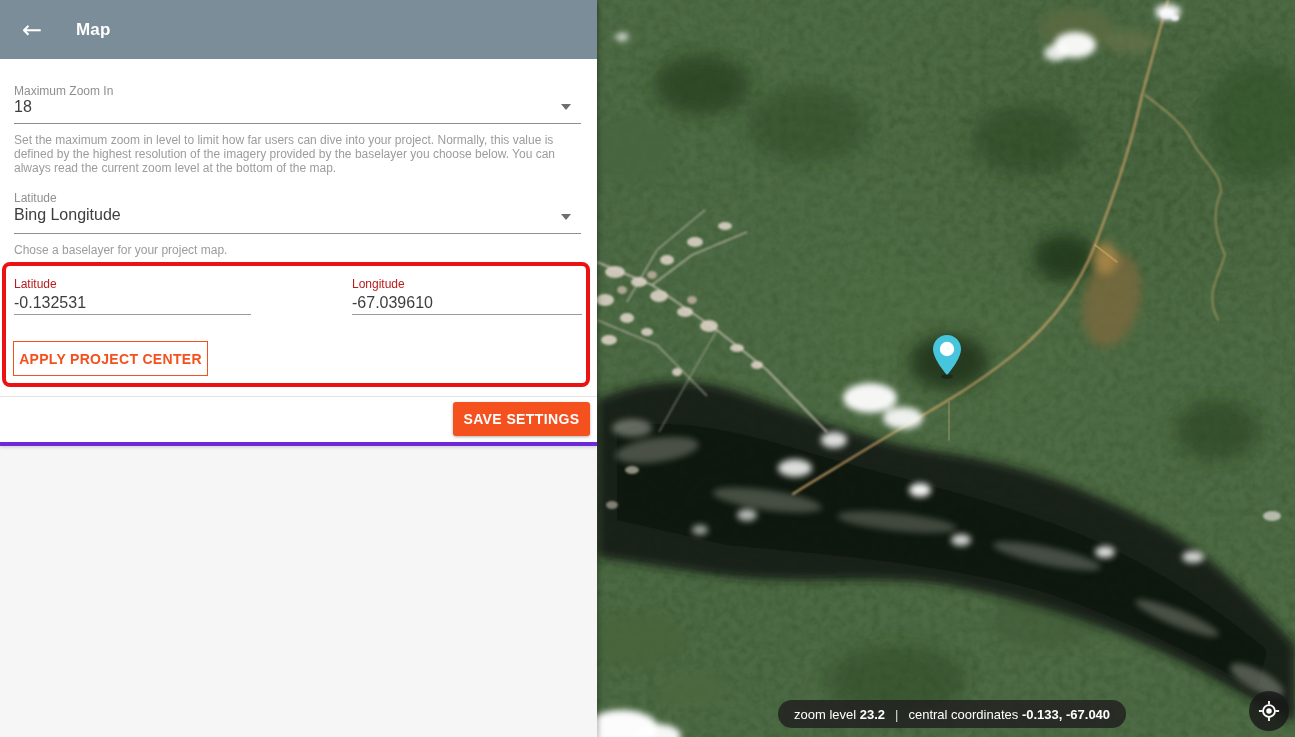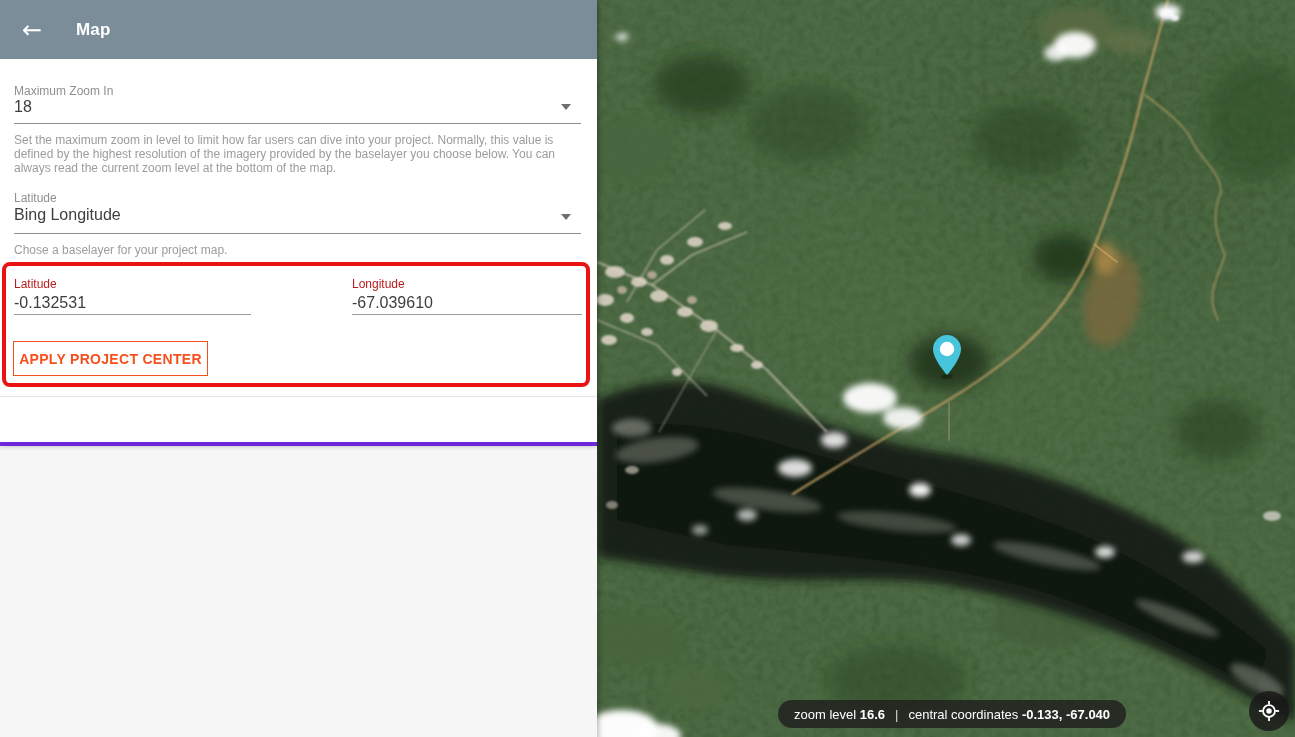--- a/index.html
+++ b/index.html
@@ -90,20 +90,21 @@
       <div class="annotation-box"></div>
 
       <div class="coord-label lat-label">Latitude</div>
       <input class="coord-input lat-input" value="-0.132531" style="">
       <div class="coord-label lng-label">Longitude</div>
       <input class="coord-input lng-input" value="-67.039610" style="">
 
       <button class="apply-btn">APPLY PROJECT CENTER</button>
 
       <div class="save-divider"></div>
+      <button class="save-btn">SAVE SETTINGS</button>
     </div>
   </aside>
 
   <div class="map">
     <svg class="terrain" width="698" height="737" viewBox="0 0 698 737">
       <defs>
         <filter id="grain" x="0" y="0" width="100%" height="100%">
           <feTurbulence type="fractalNoise" baseFrequency="0.12" numOctaves="3" seed="11" result="n"></feTurbulence>
           <feColorMatrix in="n" type="matrix" values="0 0 0 0 0.11  0 0 0 0 0.20  0 0 0 0 0.09  0.55 0.55 0.55 0 0"></feColorMatrix>
         </filter>
@@ -224,21 +225,21 @@
         <ellipse cx="103" cy="530" rx="8" ry="5" opacity=".6"></ellipse>
       </g>
     </svg>
 
     <svg class="pin" width="48" height="50" viewBox="0 0 48 50">
       <ellipse cx="24" cy="45.5" rx="6" ry="2.5" fill="#000" opacity=".3"></ellipse>
       <path d="M24 4 C16.3 4 10 10.3 10 18 C10 28.5 24 44 24 44 C24 44 38 28.5 38 18 C38 10.3 31.7 4 24 4 Z" fill="#47c5dd"></path>
       <circle cx="24" cy="18" r="7.2" fill="#ffffff"></circle>
     </svg>
 
-    <div class="status-pill"><span>zoom level </span><b>16.6</b><span class="status-sep">|</span><span>central coordinates </span><b>-0.133, -67.040</b></div>
+    <div class="status-pill"><span>zoom level </span><b>23.2</b><span class="status-sep">|</span><span>central coordinates </span><b>-0.133, -67.040</b></div>
 
     <button class="locate-btn">
       <svg width="22" height="22" viewBox="0 0 24 24">
         <circle cx="12" cy="12" r="6.5" fill="none" stroke="#fff" stroke-width="2"></circle>
         <circle cx="12" cy="12" r="3" fill="#fff"></circle>
         <line x1="12" y1="1" x2="12" y2="5" stroke="#fff" stroke-width="2"></line>
         <line x1="12" y1="19" x2="12" y2="23" stroke="#fff" stroke-width="2"></line>
         <line x1="1" y1="12" x2="5" y2="12" stroke="#fff" stroke-width="2"></line>
         <line x1="19" y1="12" x2="23" y2="12" stroke="#fff" stroke-width="2"></line>
       </svg>

